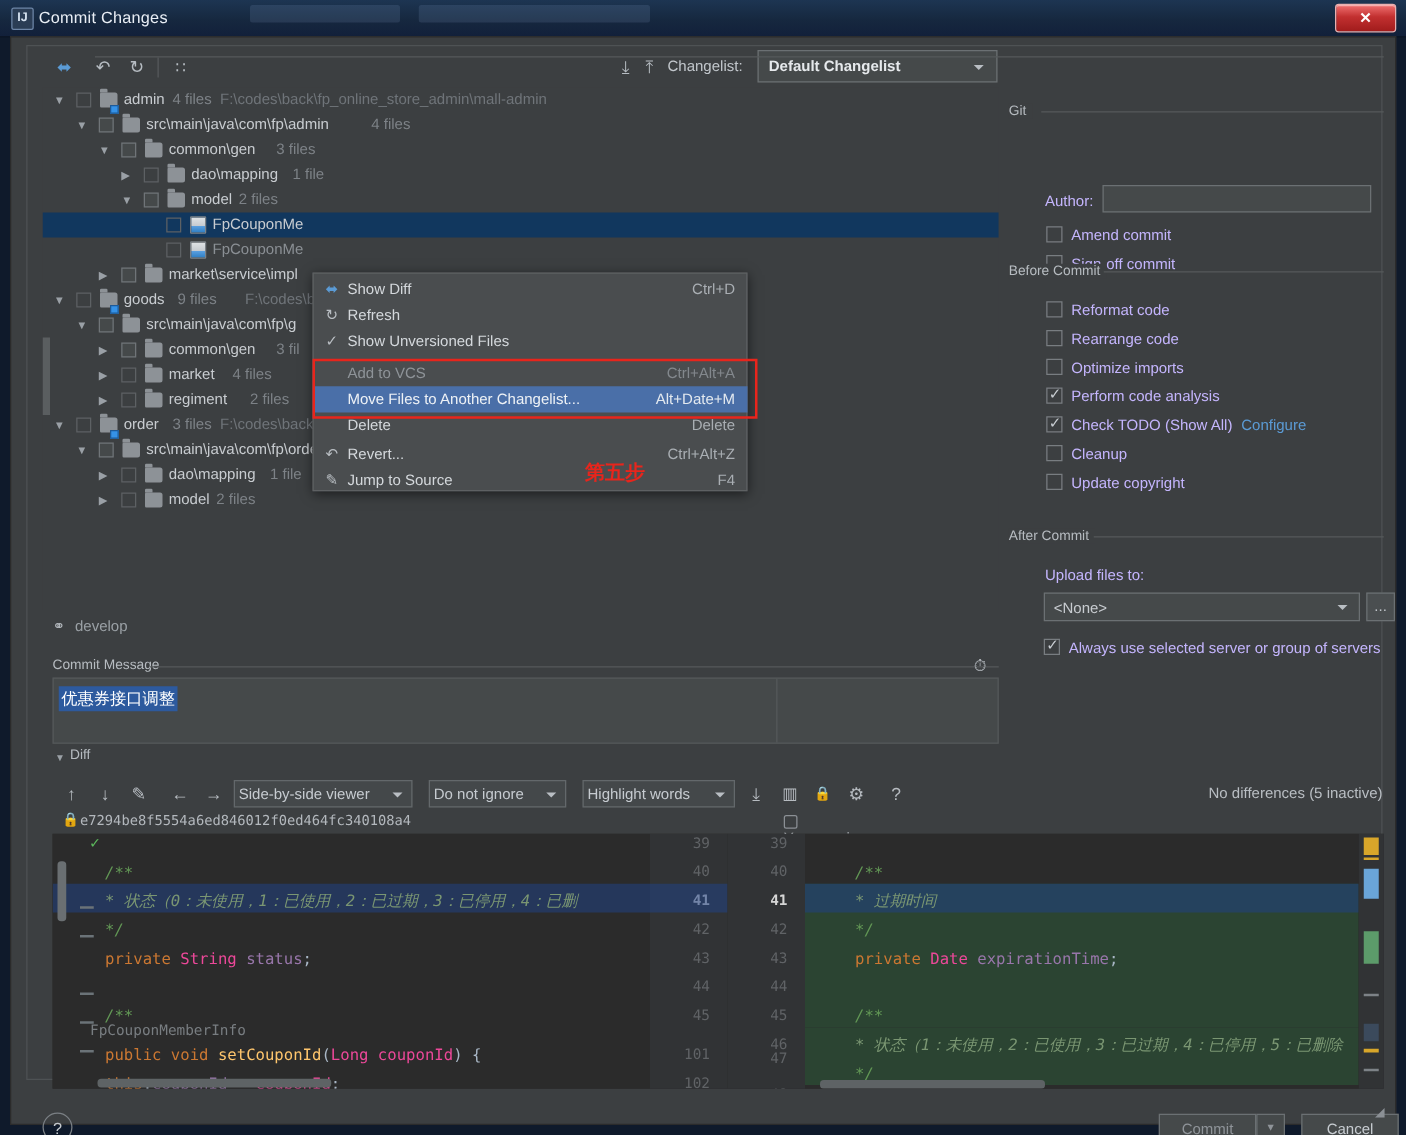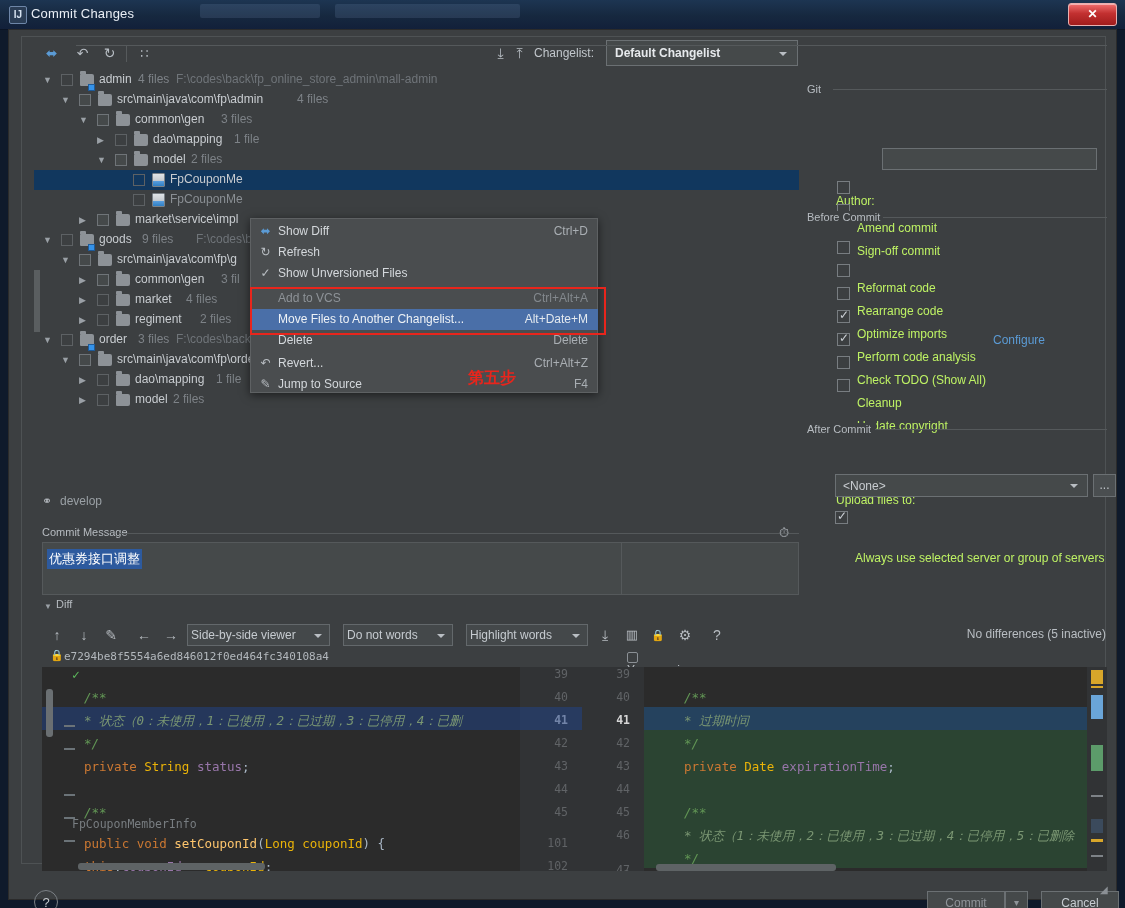--- a/index.html
+++ b/index.html
@@ -103,21 +103,21 @@
     position:absolute;left:228px;top:250px;width:356px;height:48px;
     border:2px solid #e8251c;box-sizing:border-box;pointer-events:none;
   }
   .step5{position:absolute;left:446px;top:331px;font-size:16px;color:#e8251c;font-weight:bold;
     font-family:"DejaVu Sans",sans-serif;}
 
   
   .rightpane{position:absolute;left:785px;top:33px;width:300px;height:455px;}
   .grouptitle{position:absolute;font-size:11px;color:#b7bcc1;background:#3c3f41;padding-right:5px;}
   .grouprule{position:absolute;height:1px;background:#55595b;}
-  .lbl{position:absolute;font-size:12px;color:#bef264;margin-top:40px;}
+  .lbl{position:absolute;font-size:12px;color:#c4b5fd;}
   .txtfield{position:absolute;background:#45494a;border:1px solid #6b7073;box-sizing:border-box;}
   .chk{position:absolute;width:13px;height:13px;border:1px solid #787d81;background:#43474900;box-sizing:border-box;}
   .chk.on:after{content:"\2713";position:absolute;left:1px;top:-3px;font-size:12px;color:#c9ced3;}
   .linky{position:absolute;font-size:12px;color:#5b9bd5;}
   .combo{position:absolute;background:#45494a;border:1px solid #6b7073;box-sizing:border-box;}
   .combo .cv{position:absolute;left:7px;top:4px;font-size:12px;color:#c8ccd0;text-align:center;}
   .dotsbtn{position:absolute;background:#4a4e50;border:1px solid #6b7073;box-sizing:border-box;
     font-size:12px;color:#c0c5ca;text-align:center;}
 
   
@@ -163,21 +163,21 @@
   .scrollbarR{position:absolute;left:1045px;top:0;width:20px;height:204px;background:#313335;}
   .cline{position:absolute;left:0;height:23px;white-space:nowrap;
     font-family:"DejaVu Sans Mono",monospace;font-size:12.5px;line-height:23px;}
   .gnum{position:absolute;right:14px;font-size:11.5px;color:#606366;
     font-family:"DejaVu Sans Mono",monospace;line-height:23px;height:23px;}
   .gnum.cur{color:#d6d6d6;font-weight:bold;}
   .hl-row{position:absolute;left:0;height:23px;background:#214283;opacity:.55;}
   .green{position:absolute;left:0;height:23px;background:#2f4a36;}
   .greenfull{position:absolute;left:0;height:23px;background:#2b4432;}
   .kw{color:#cc7832;}
-  .typ{color:#eab308;margin-top:32px;}
+  .typ{color:#ec4899;margin-top:32px;}
   .fld{color:#9876aa;}
   .cmt{color:#629755;font-style:italic;}
   .cmt2{color:#7a9672;font-style:italic;}
   .pun{color:#a9b7c6;}
   .chunkmark{position:absolute;width:11px;height:2px;background:#6b7378;}
   .classlbl{position:absolute;font-size:11.5px;color:#787d81;font-family:"DejaVu Sans Mono",monospace;}
   .hscroll{position:absolute;height:7px;background:#5e6365;border-radius:3px;}
   .marker{position:absolute;width:12px;}
 
   
@@ -478,21 +478,21 @@
       <div class="dbtn" style="left:32px;">↓</div>
       <div class="dbtn" style="left:59px;">✎</div>
       <div class="dbtn" style="left:92px;">←</div>
       <div class="dbtn" style="left:119px;">→</div>
 
       <div class="dcombo" style="left:145px;width:143px;">
         <div class="cv">Side-by-side viewer</div>
         <div class="caret"></div>
       </div>
       <div class="dcombo" style="left:301px;width:110px;">
-        <div class="cv">Do not words</div>
+        <div class="cv">Do not ignore</div>
         <div class="caret"></div>
       </div>
       <div class="dcombo" style="left:424px;width:122px;">
         <div class="cv">Highlight words</div>
         <div class="caret"></div>
       </div>
 
       <div class="dbtn" style="left:553px;">⤓</div>
       <div class="dbtn" style="left:580px;font-size:13px;">▥</div>
       <div class="dbtn" style="left:606px;font-size:11px;">🔒</div>
@@ -548,21 +548,21 @@
 
       <div class="gutR">
         <div class="gnum" style="top:-4px;">39</div>
         <div class="gnum" style="top:19px;">40</div>
         <div class="gnum cur" style="top:42px;">41</div>
         <div class="gnum" style="top:65px;">42</div>
         <div class="gnum" style="top:88px;">43</div>
         <div class="gnum" style="top:111px;">44</div>
         <div class="gnum" style="top:134px;">45</div>
         <div class="gnum" style="top:157px;">46</div>
-        <div class="gnum" style="top:192px;">47</div>
+        <div class="gnum" style="top:168px;">47</div>
         <div class="gnum" style="top:197px;">48</div>
       </div>
 
       <div class="pane paneR">
         <div class="greenfull" style="top:40px;width:443px;height:115px;"></div>
         <div class="hl-row" style="top:40px;width:443px;"></div>
         <div class="green" style="top:155px;width:443px;height:46px;background:#2b4432;"></div>
         <div class="cline" style="top:19px;left:40px;"><span class="cmt">    /**</span></div>
         <div class="cline" style="top:42px;left:40px;"><span class="cmt2">     * 过期时间</span></div>
         <div class="cline" style="top:65px;left:40px;"><span class="cmt">     */</span></div>

